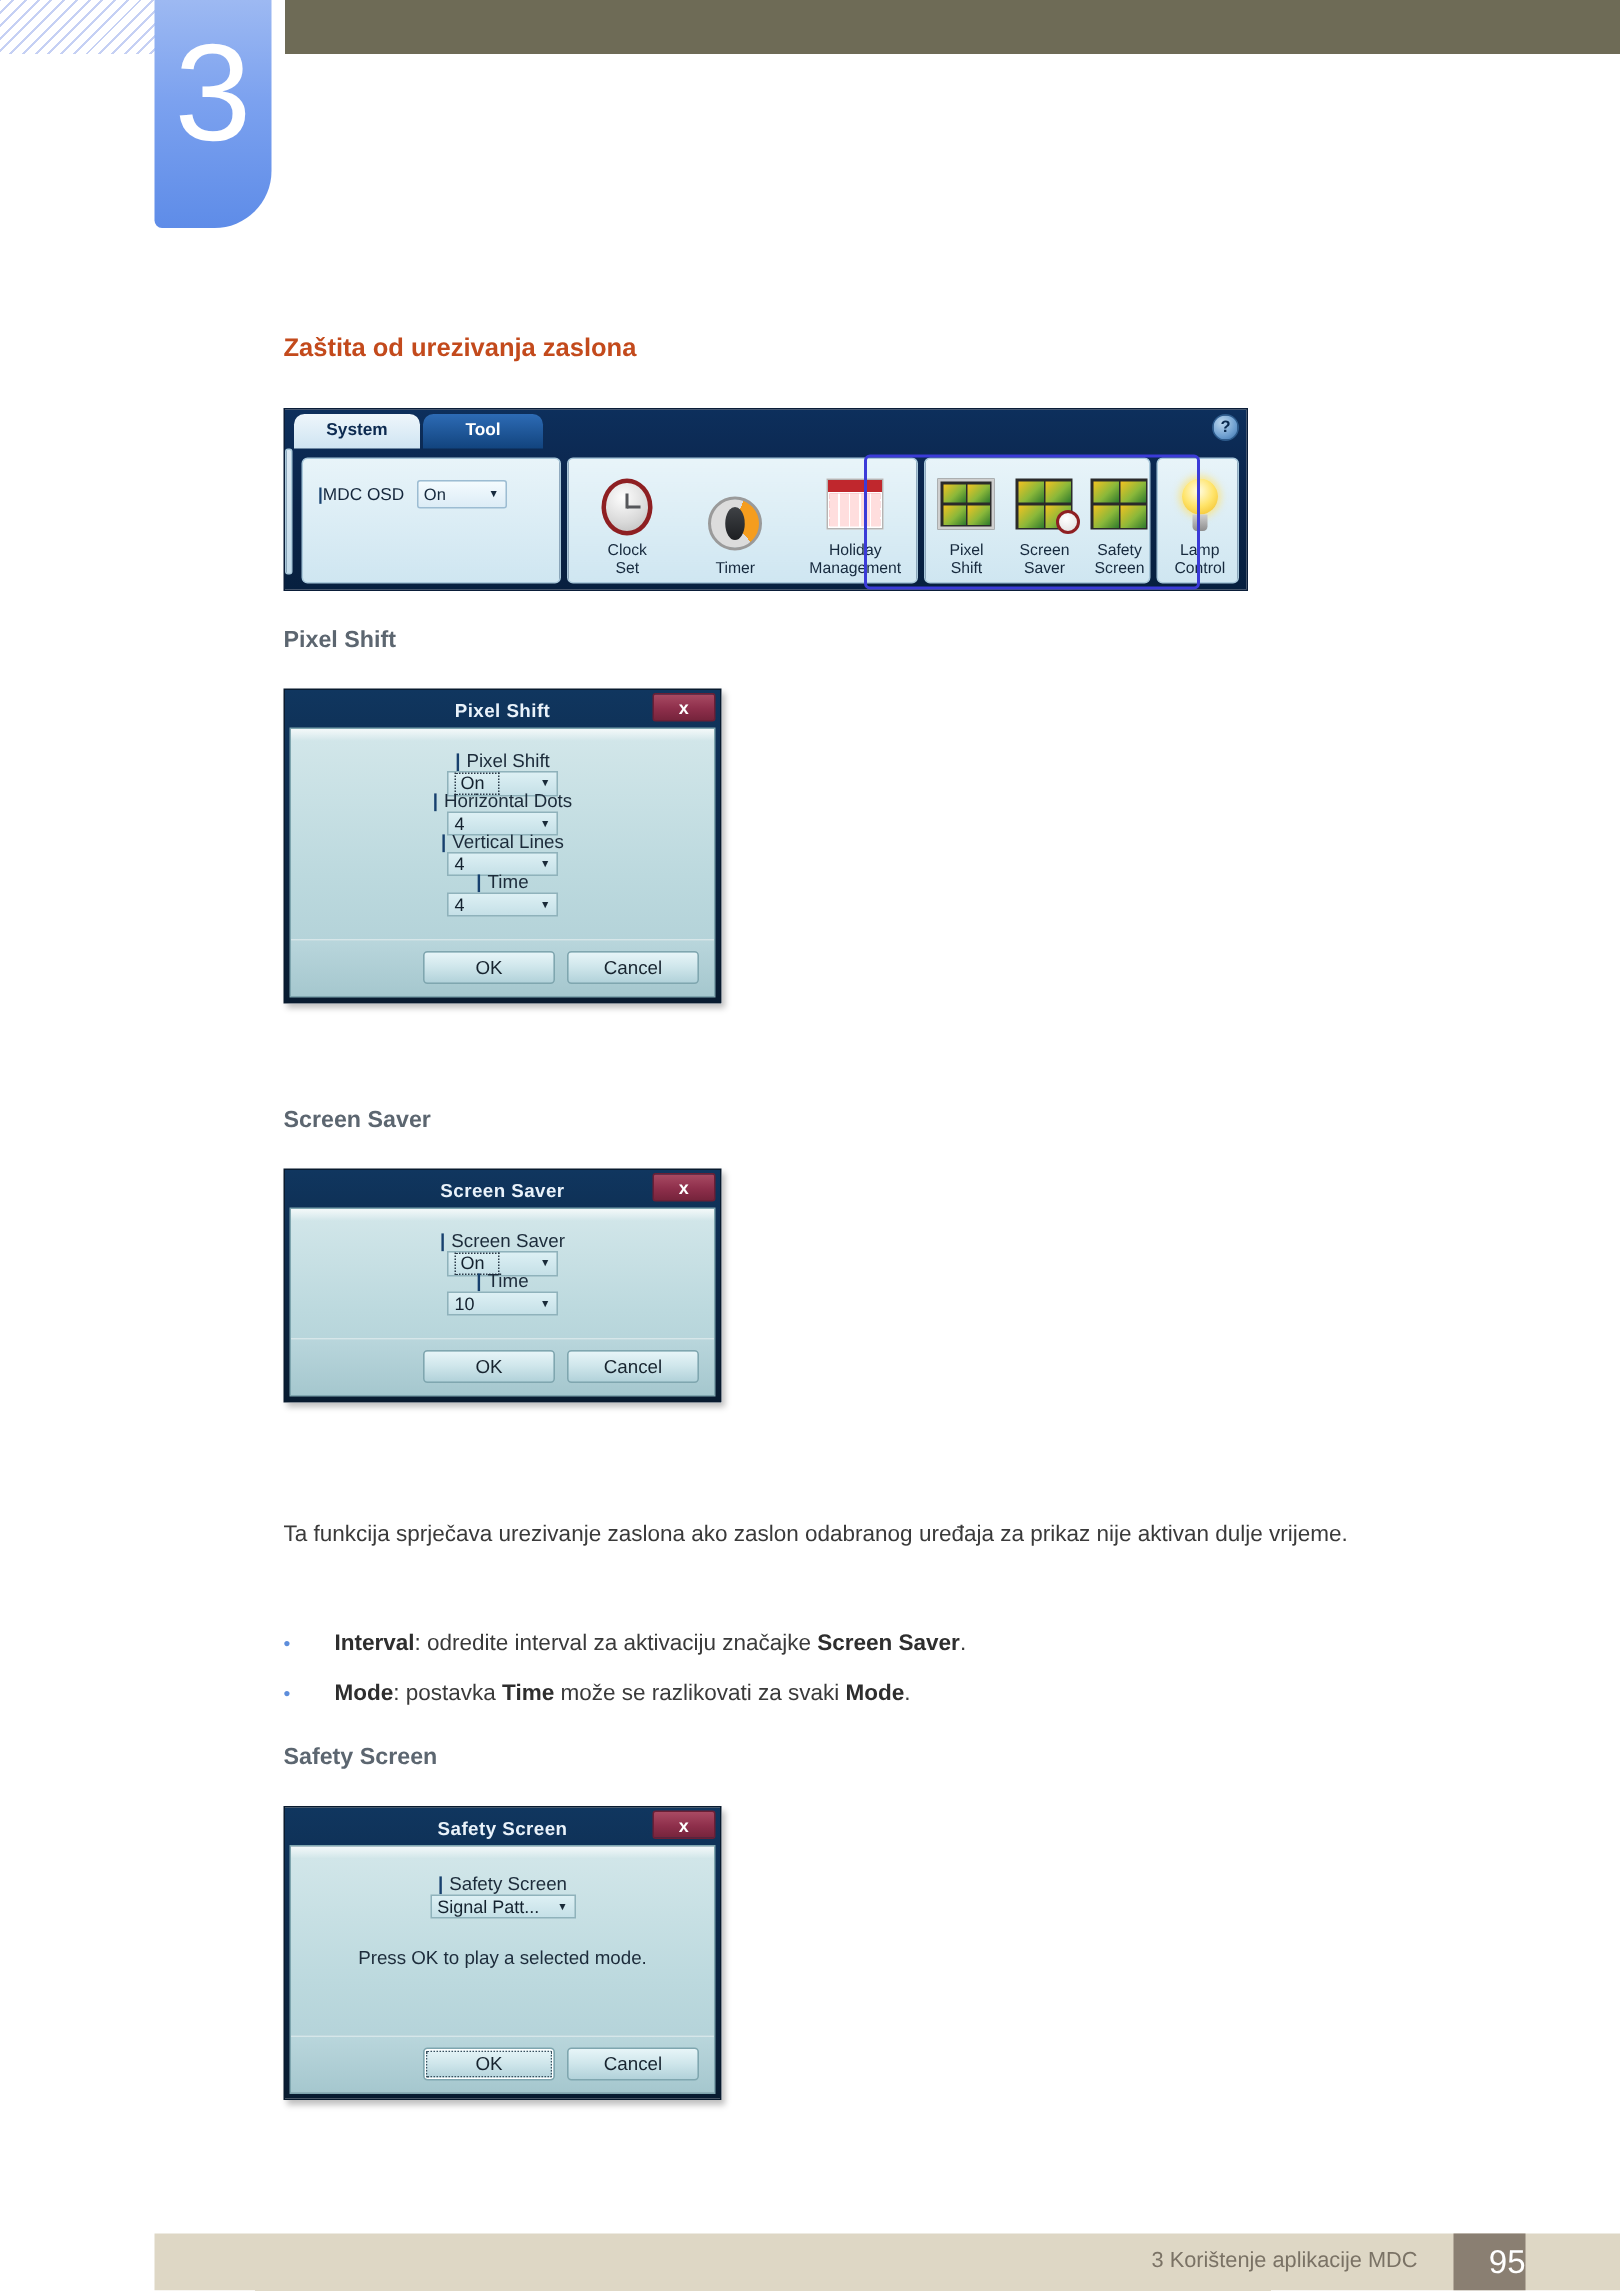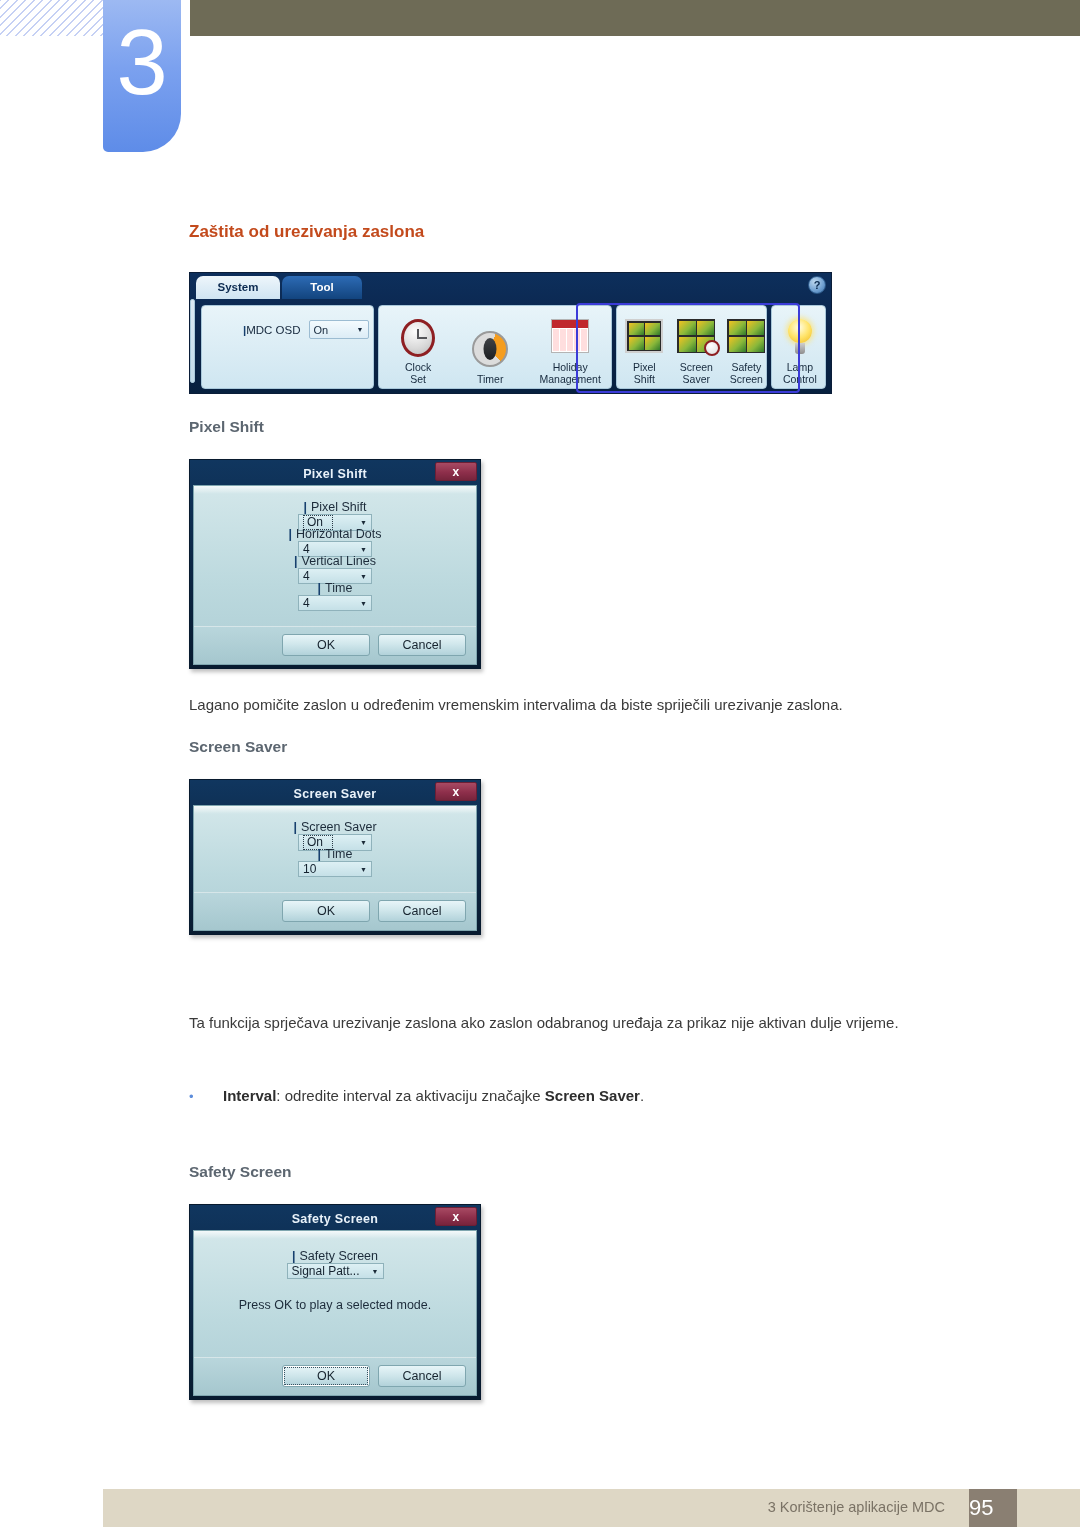--- a/index.html
+++ b/index.html
@@ -104,21 +104,21 @@
   }
   .mdc-group.g1 { width: 176px; }
   .mdc-group.g2 { width: 238px; }
   .mdc-group.g3 { width: 153px; }
   .mdc-group.g4 { width: 56px; }
   .hl-wrap {
     position: absolute; left: 386px; top: 30px; width: 224px; height: 90px;
     border: 2px solid #3b3bd8; border-radius: 4px; pointer-events: none;
   }
   .osd-row { position: absolute; left: 10px; top: 14px; display: flex; align-items: center; gap: 8px; }
-  .osd-label { font-size: 11.5px; color: #14263b; margin-left: 31px; }
+  .osd-label { font-size: 11.5px; color: #14263b; }
   .osd-label i { color: #17406e; font-style: normal; font-weight: bold; }
   .osd-combo {
     width: 60px; height: 19px; background: linear-gradient(180deg,#f4fbfe,#dcecf6);
     border: 1px solid #9cbcd2; border-radius: 2px;
     display: flex; align-items: center; justify-content: space-between;
     padding: 0 4px; font-size: 11px; color: #16293d;
   }
   .osd-combo .ar { font-size: 7px; }
   .mdc-edge {
     position: absolute; left: 0; top: 0; width: 5px; height: 84px;
@@ -252,21 +252,21 @@
     position: absolute; left: 103px; top: 1489px; width: 977px; height: 38px;
     background: #ded7c5;
   }
   .footer-text {
     position: absolute; right: 135px; top: 1499px;
     color: #7a7265; font-size: 14.5px;
   }
   .footer-page {
     position: absolute; left: 969px; top: 1489px; width: 48px; height: 38px;
     background: #8a7f72; color: #fff; font-size: 22px;
-    text-align: left; line-height: 38px;
+    text-align: right; line-height: 38px;
   }
 </style>
 </head>
 <body>
 
 <div class="page">
 
   <div class="hatch"></div>
   <div class="olive-band"></div>
   <div class="chapnum-tab"></div>
@@ -415,21 +415,20 @@
           </div>
         </div>
       </div>
       <div class="dlg-foot" style="margin-top:14px">
         <div class="btn">OK</div>
         <div class="btn">Cancel</div>
       </div>
     </div>
   </div>
 
-  <div class="para" style="top:690px">Lagano pomičite zaslon u određenim vremenskim intervalima da biste spriječili urezivanje zaslona.</div>
 
   <div class="sub-heading" style="top:738px">Screen Saver</div>
 
   <div class="dlg" style="top:779px; width:292px;">
     <div class="dlg-title">
       <span>Screen Saver</span>
       <div class="dlg-close">x</div>
     </div>
     <div class="dlg-body">
       <div class="dlg-rows">
@@ -453,20 +452,23 @@
         <div class="btn">Cancel</div>
       </div>
     </div>
   </div>
 
   <div class="para" style="top:1008px">Ta funkcija sprječava urezivanje zaslona ako zaslon odabranog uređaja za prikaz nije aktivan dulje vrijeme.</div>
 
   <div class="bullet-row" style="top:1083px">
     <span class="bullet-dot"><span>•</span></span><span class="bullet-text"><b>Interval</b>: odredite interval za aktivaciju značajke <b>Screen&nbsp;Saver</b>.</span>
   </div>
+  <div class="bullet-row" style="top:1116px">
+    <span class="bullet-dot"><span>•</span></span><span class="bullet-text"><b>Mode</b>: postavka <b>Time</b> može se razlikovati za svaki <b>Mode</b>.</span>
+  </div>
 
   <div class="sub-heading" style="top:1163px">Safety Screen</div>
 
   <div class="dlg" style="top:1204px; width:292px;">
     <div class="dlg-title">
       <span>Safety Screen</span>
       <div class="dlg-close">x</div>
     </div>
     <div class="dlg-body">
       <div class="dlg-rows" style="padding-top:18px">

